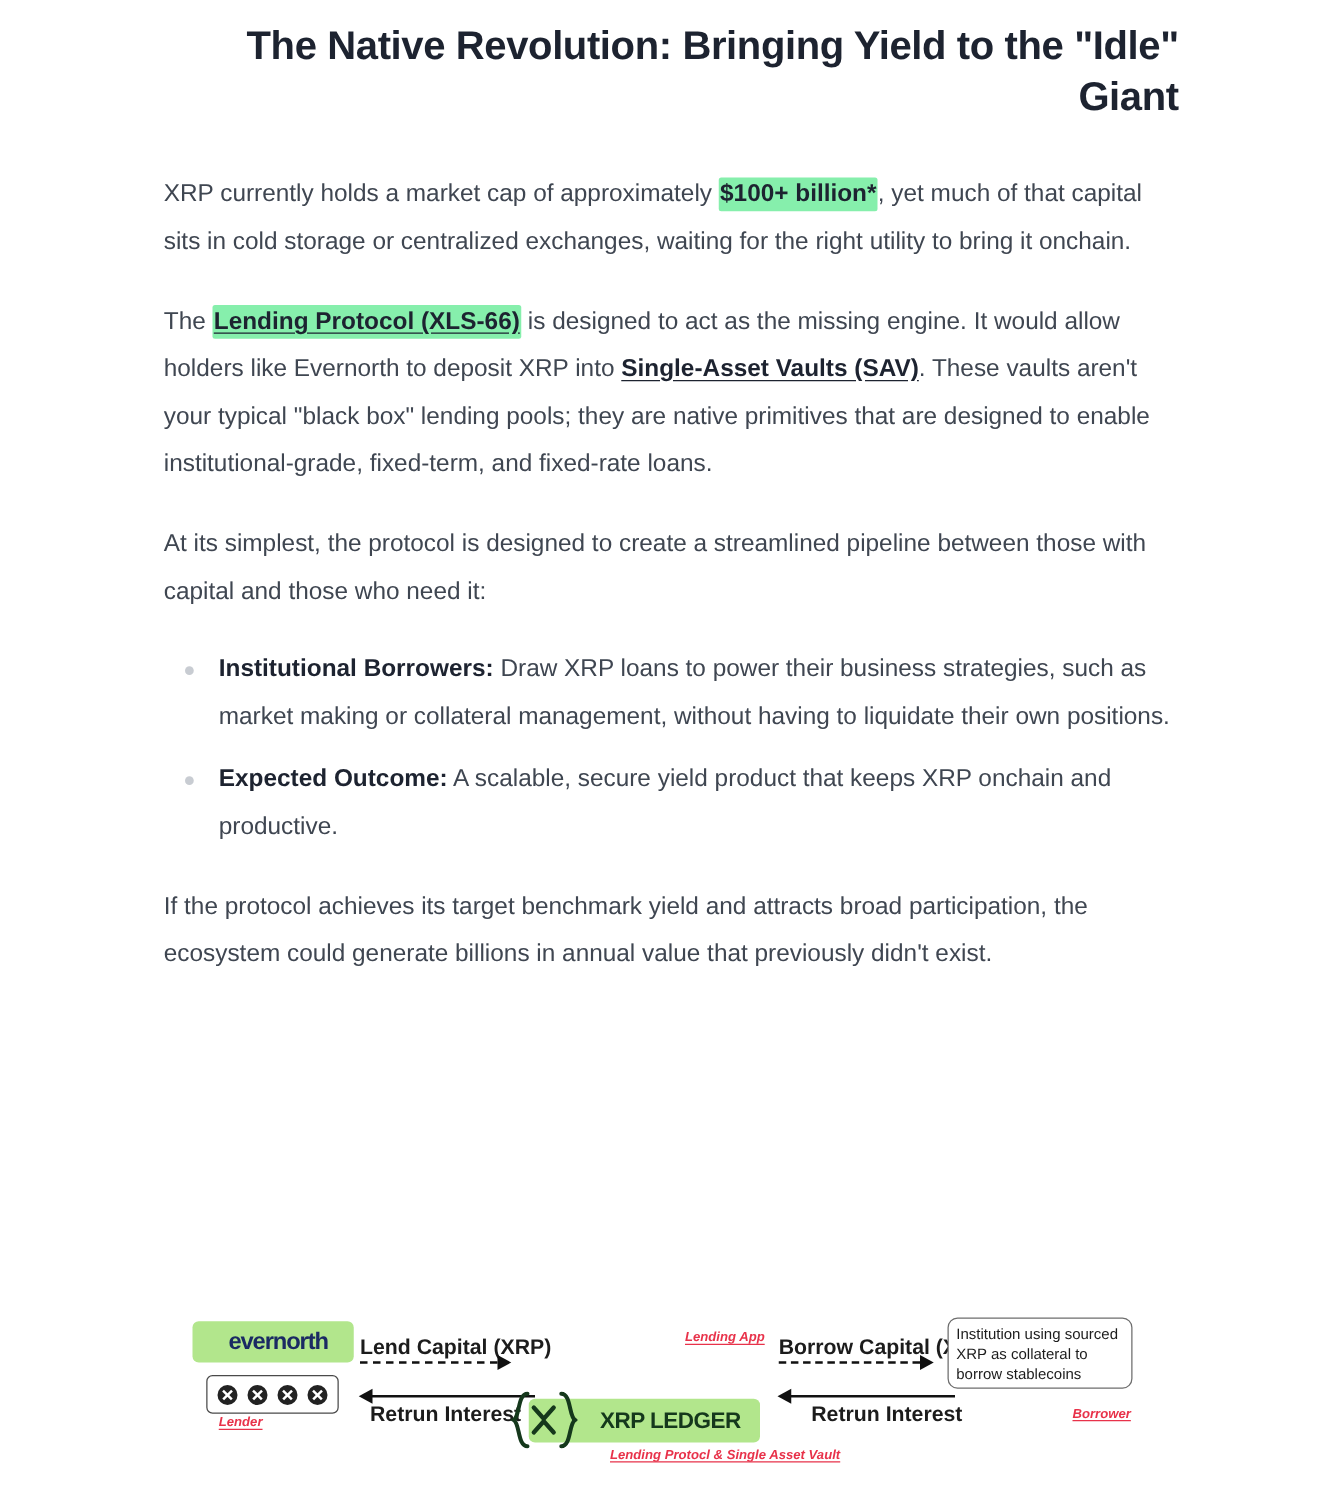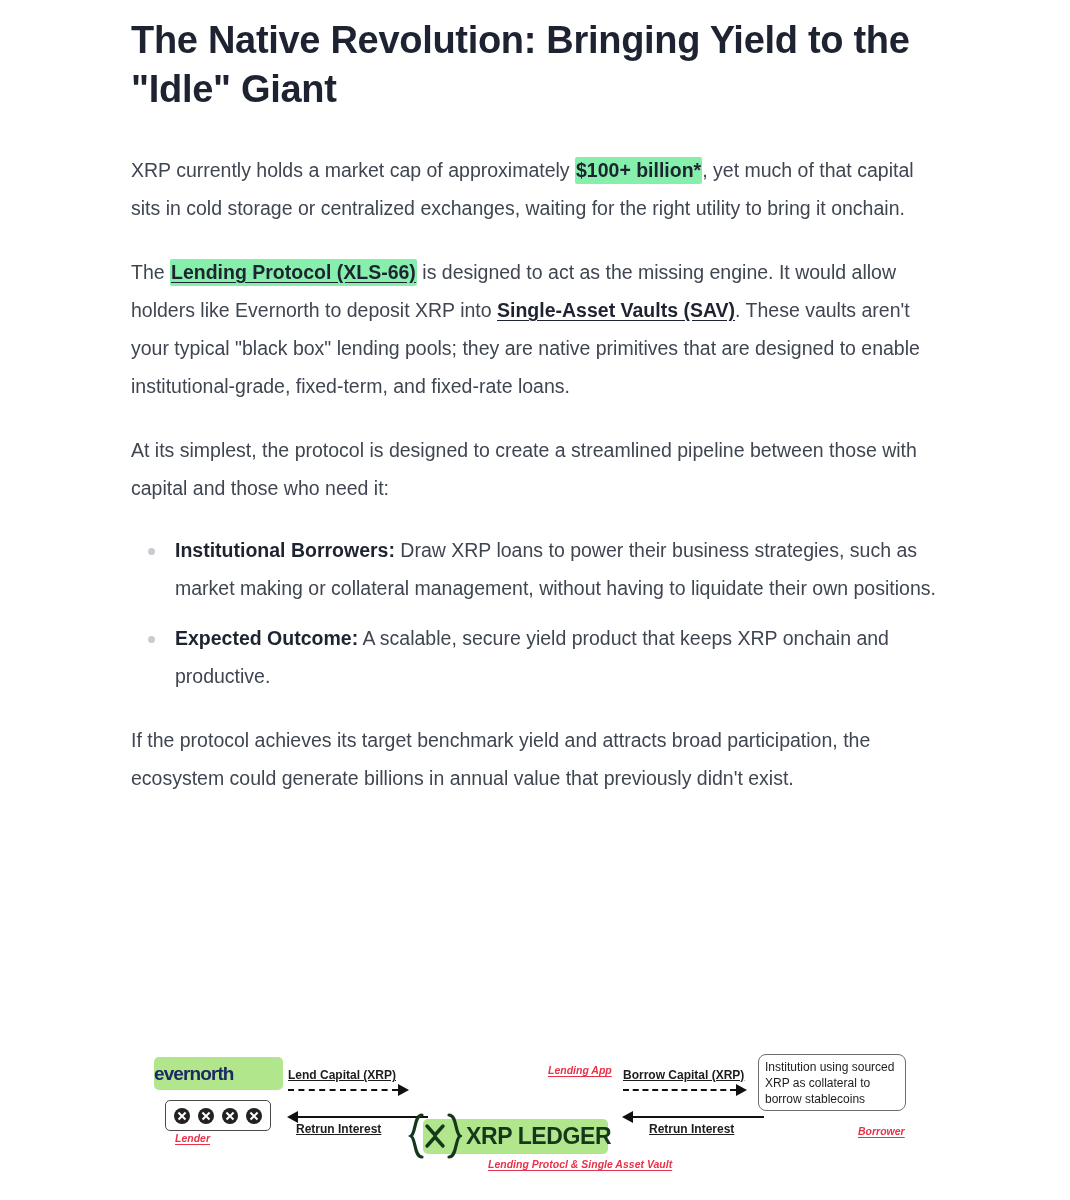--- a/index.html
+++ b/index.html
@@ -22,26 +22,27 @@
     box-sizing: border-box;
   }
   .article {
     position: absolute;
     left: 131px;
     top: 0px;
     width: 812px;
   }
 
   h1.title {
-    font-size: 38px;
+    font-size: 32px;
     line-height: 1.28;
     font-weight: bold;
     color: #1d2330;
     margin: 16px 0 0 0;
     letter-spacing: -0.3px;
+    text-align: right;
   }
 
   h2.subhead {
     font-size: 24px;
     line-height: 1.25;
     font-weight: bold;
     color: #1d2330;
     margin: 60px 0 0 0;
     letter-spacing: -0.2px;
   }
@@ -103,20 +104,21 @@
   .ever-chip {
     left: 14px; top: 25px;
     width: 129px; height: 33px;
     background: #b2e68c;
     border-radius: 5px;
   }
   .ever-text {
     left: 14px; top: 25px;
     width: 137px; height: 33px;
     line-height: 33px;
+    text-align: center;
     font-size: 19px;
     font-weight: bold;
     color: #1b2a63;
     letter-spacing: -0.9px;
   }
   .lender-box {
     left: 25px; top: 68px;
     width: 104px; height: 29px;
     border: 1.4px solid #4a4a4a;
     border-radius: 5px;
@@ -149,25 +151,24 @@
     text-decoration: underline;
     text-underline-offset: 2px;
     white-space: nowrap;
   }
   .lender-cap { left: 35px; top: 100px; }
   .lendapp-cap { left: 408px; top: 32px; }
   .borrower-cap { left: 718px; top: 93px; }
   .xrpl-cap { left: 348px; top: 126px; }
 
   .arrow-lbl {
-    font-size: 12px;
+    font-size: 17px;
     font-weight: bold;
     color: #1c1c1c;
     white-space: nowrap;
-    text-decoration: underline;
   }
   .lbl-lend     { left: 148px; top: 36px; }
   .lbl-return-l { left: 156px; top: 90px; }
   .lbl-borrow   { left: 483px; top: 36px; }
   .lbl-return-r { left: 509px; top: 90px; }
 
   .dashed-arrow, .solid-arrow {
     height: 12px;
   }
   .dashed-line {
@@ -244,25 +245,25 @@
     width: 210px; height: 52px;
     display: flex;
     align-items: center;
   }
   .xrpl-logo {
     width: 54px; height: 50px;
     position: relative;
     flex: none;
   }
   .xrpl-text {
-    font-size: 23px;
+    font-size: 18px;
     font-weight: bold;
     color: #15381c;
     letter-spacing: -0.4px;
-    margin-left: 4px;
+    margin-left: 18px;
     white-space: nowrap;
   }
 </style>
 </head>
 <body>
 
 <div class="page">
 
   <div class="article">
 

